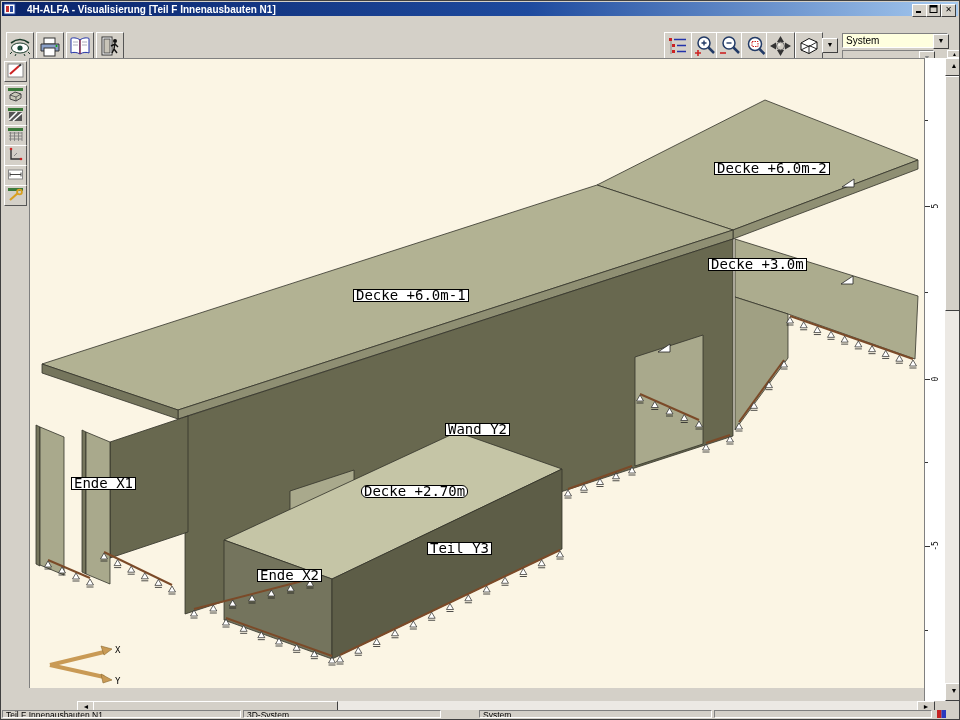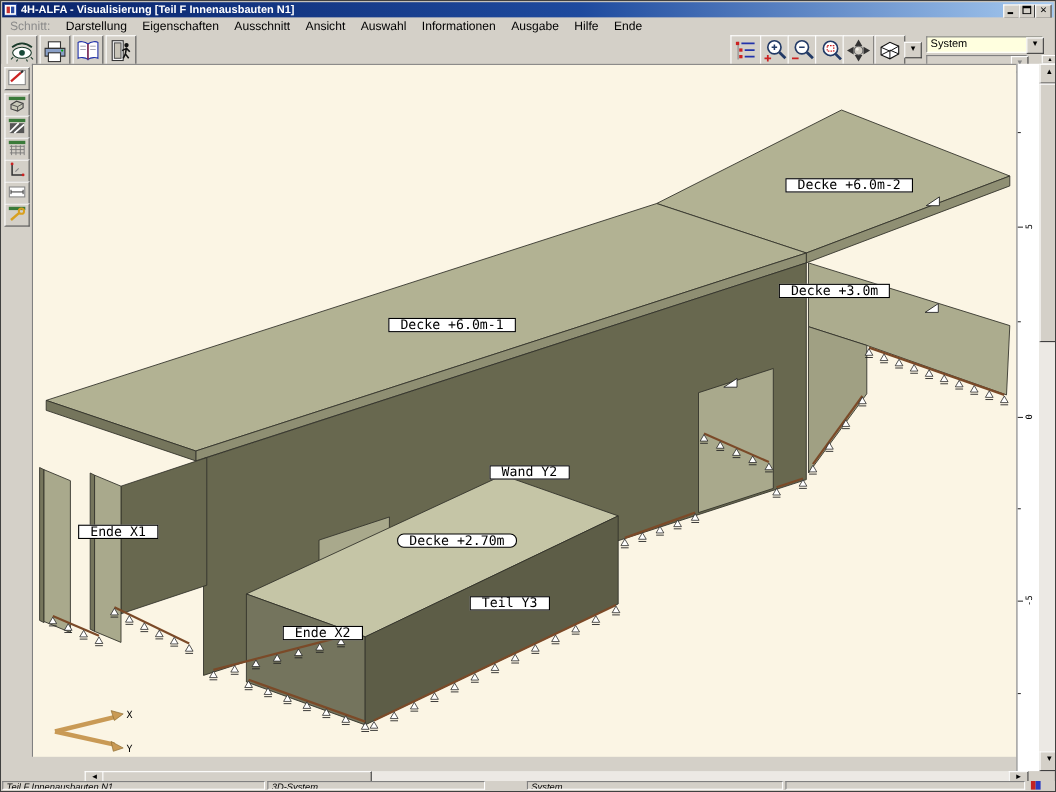--- a/index.html
+++ b/index.html
@@ -2,21 +2,21 @@
 <html><head>
 <meta charset="utf-8">
 <style>
   html,body{margin:0;padding:0;}
   #app{position:relative;width:960px;height:720px;background:#d4d0c8;overflow:hidden;
        font-family:"Liberation Sans",sans-serif;border:1px solid #404040;box-sizing:border-box;}
   
   #titlebar{position:absolute;left:1px;top:1px;right:1px;height:14px;
     background:linear-gradient(90deg,#0a246a 0%,#1e4a9e 55%,#a6caf0 100%);
     display:flex;align-items:center;padding:0 2px;}
-  #title-text{color:#fff;font-size:10px;font-weight:bold;margin-left:3px;white-space:nowrap;}
+  #title-text{color:#fff;font-size:10px;font-weight:bold;margin-left:11px;white-space:nowrap;}
   .winbtn{position:absolute;top:2px;width:13px;height:11px;background:#d4d0c8;
     border-top:1px solid #fff;border-left:1px solid #fff;border-right:1px solid #404040;border-bottom:1px solid #404040;
     font-size:8px;line-height:9px;text-align:center;color:#000;}
   
   #menubar{position:absolute;left:1px;top:15px;right:1px;height:15px;background:#d4d0c8;font-size:11px;
     display:flex;align-items:center;}
   .menu-item{padding:0 7px;color:#000;}
   .menu-item.disabled{color:#8a8a8a;}
   
   #toolbar{position:absolute;left:1px;top:30px;right:1px;height:28px;background:#d4d0c8;}
@@ -31,21 +31,21 @@
   
   #side-toolbar{position:absolute;left:0;top:57px;width:28px;bottom:8px;background:#d4d0c8;}
   .sbtn{position:absolute;left:3px;width:21px;height:19px;background:#d4d0c8;
     border-top:1px solid #fff;border-left:1px solid #fff;border-right:1px solid #555;border-bottom:1px solid #555;}
   .sbtn svg{display:block;margin:1px auto;}
   
   #canvas{position:absolute;left:28px;top:57px;width:895px;height:630px;background:#fbf5e4;
     border-left:1px solid #808080;border-top:1px solid #808080;box-sizing:border-box;overflow:hidden;}
   #scene-svg{position:absolute;left:0;top:0;}
   .scene-label{position:absolute;background:#fff;border:1px solid #000;color:#000;
-    font-family:"DejaVu Sans Mono",monospace;font-size:12px;line-height:11px;padding:0 10px;white-space:nowrap;}
+    font-family:"DejaVu Sans Mono",monospace;font-size:14px;line-height:11px;padding:0 2px;white-space:nowrap;}
   
   #hruler{position:absolute;left:28px;top:687px;width:895px;height:13px;background:#fff;
     border-top:1px solid #808080;box-sizing:border-box;overflow:hidden;}
   #vruler{position:absolute;left:923px;top:57px;width:21px;height:643px;background:#fff;
     border-left:1px solid #808080;box-sizing:border-box;overflow:hidden;}
   .htick{position:absolute;top:0;width:1px;background:#333;}
   .hlabel{position:absolute;top:4px;width:26px;margin-left:-13px;text-align:center;
     font-family:"DejaVu Sans Mono",monospace;font-size:8px;color:#000;}
   .vtick{position:absolute;left:0;height:1px;background:#333;}
   .vlabel{position:absolute;left:3px;width:16px;height:10px;text-align:center;
@@ -53,21 +53,21 @@
   
   .sb-btn{position:absolute;background:#d4d0c8;border-top:1px solid #fff;border-left:1px solid #fff;
     border-right:1px solid #404040;border-bottom:1px solid #404040;font-size:7px;line-height:13px;text-align:center;color:#000;}
   #vscroll{position:absolute;left:944px;top:57px;width:16px;height:643px;background:#ece9e4;}
   #vthumb{position:absolute;left:0;top:18px;width:16px;height:235px;background:#d4d0c8;
     border-top:1px solid #fff;border-left:1px solid #fff;border-right:1px solid #404040;border-bottom:1px solid #404040;box-sizing:border-box;}
   #hscroll{position:absolute;left:76px;top:700px;width:858px;height:12px;background:#ece9e4;}
   #hthumb{position:absolute;left:16px;top:0;width:245px;height:12px;background:#d4d0c8;
     border-top:1px solid #fff;border-left:1px solid #fff;border-right:1px solid #404040;border-bottom:1px solid #404040;box-sizing:border-box;}
   
-  #statusbar{position:absolute;left:0;bottom:0;width:960px;height:9px;background:#d4d0c8;font-size:8.5px;line-height:9px;font-style:italic;}
+  #statusbar{position:absolute;left:0;bottom:0;width:960px;height:9px;background:#d4d0c8;font-size:8.5px;line-height:9px;}
   .status-cell{position:absolute;top:0;height:8px;border:1px solid;border-color:#808080 #fff #fff #808080;
     padding-left:3px;overflow:hidden;white-space:nowrap;box-sizing:border-box;}
 </style>
 </head>
 <body>
 
 <div id="app">
 
   <div id="titlebar">
     <svg width="12" height="12">
@@ -79,32 +79,20 @@
     <div class="winbtn" style="right:31px;"><svg width="9" height="8">
           <rect x="1" y="6" width="5" height="2" fill="#000"></rect>
         </svg></div>
     <div class="winbtn" style="right:17px;"><svg width="9" height="8">
           <rect x="1" y="0.5" width="7" height="7" fill="none" stroke="#000"></rect>
           <rect x="1" y="0.5" width="7" height="2" fill="#000"></rect>
         </svg></div>
     <div class="winbtn" style="right:2px;">✕</div>
   </div>
 
-  <div id="menubar">
-    <span class="menu-item disabled">Schnitt:</span>
-    <span class="menu-item">Darstellung</span>
-    <span class="menu-item">Eigenschaften</span>
-    <span class="menu-item">Ausschnitt</span>
-    <span class="menu-item">Ansicht</span>
-    <span class="menu-item">Auswahl</span>
-    <span class="menu-item">Informationen</span>
-    <span class="menu-item">Ausgabe</span>
-    <span class="menu-item">Hilfe</span>
-    <span class="menu-item">Ende</span>
-  </div>
 
   <div id="toolbar">
     <div class="tbtn" style="left:4px;">
       <svg width="24" height="24">
         <path d="M3 9 Q12 2 21 9" fill="none" stroke="#1a3a2a" stroke-width="1.6"></path>
         <ellipse cx="12" cy="14" rx="8.5" ry="5" fill="#fff" stroke="#1a3a2a"></ellipse>
         <circle cx="12" cy="14" r="2.6" fill="#1a4a3a"></circle>
         <path d="M4 18 l-2 2 M8 20 l-1 2 M16 20 l1 2 M20 18 l2 2" stroke="#1a3a2a" stroke-width="1"></path>
       </svg>
     </div>

